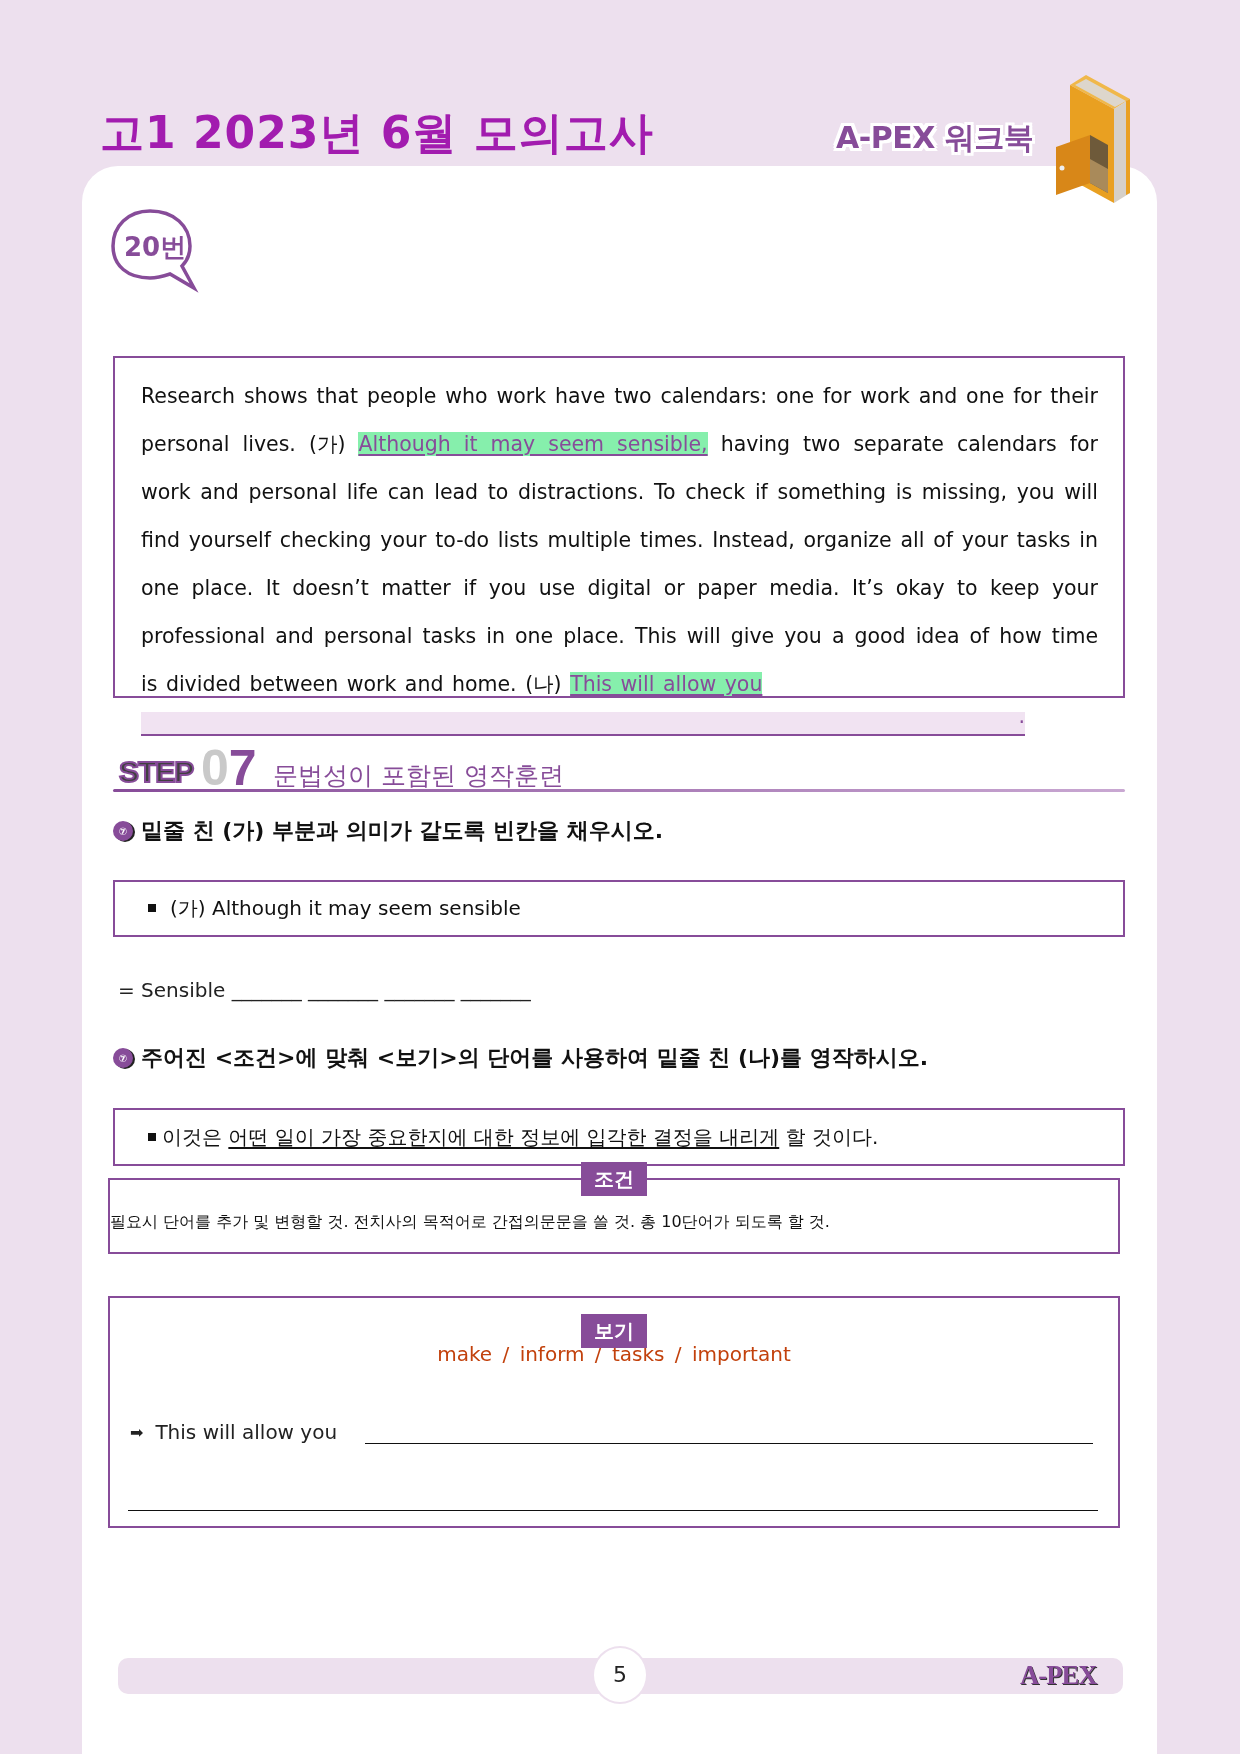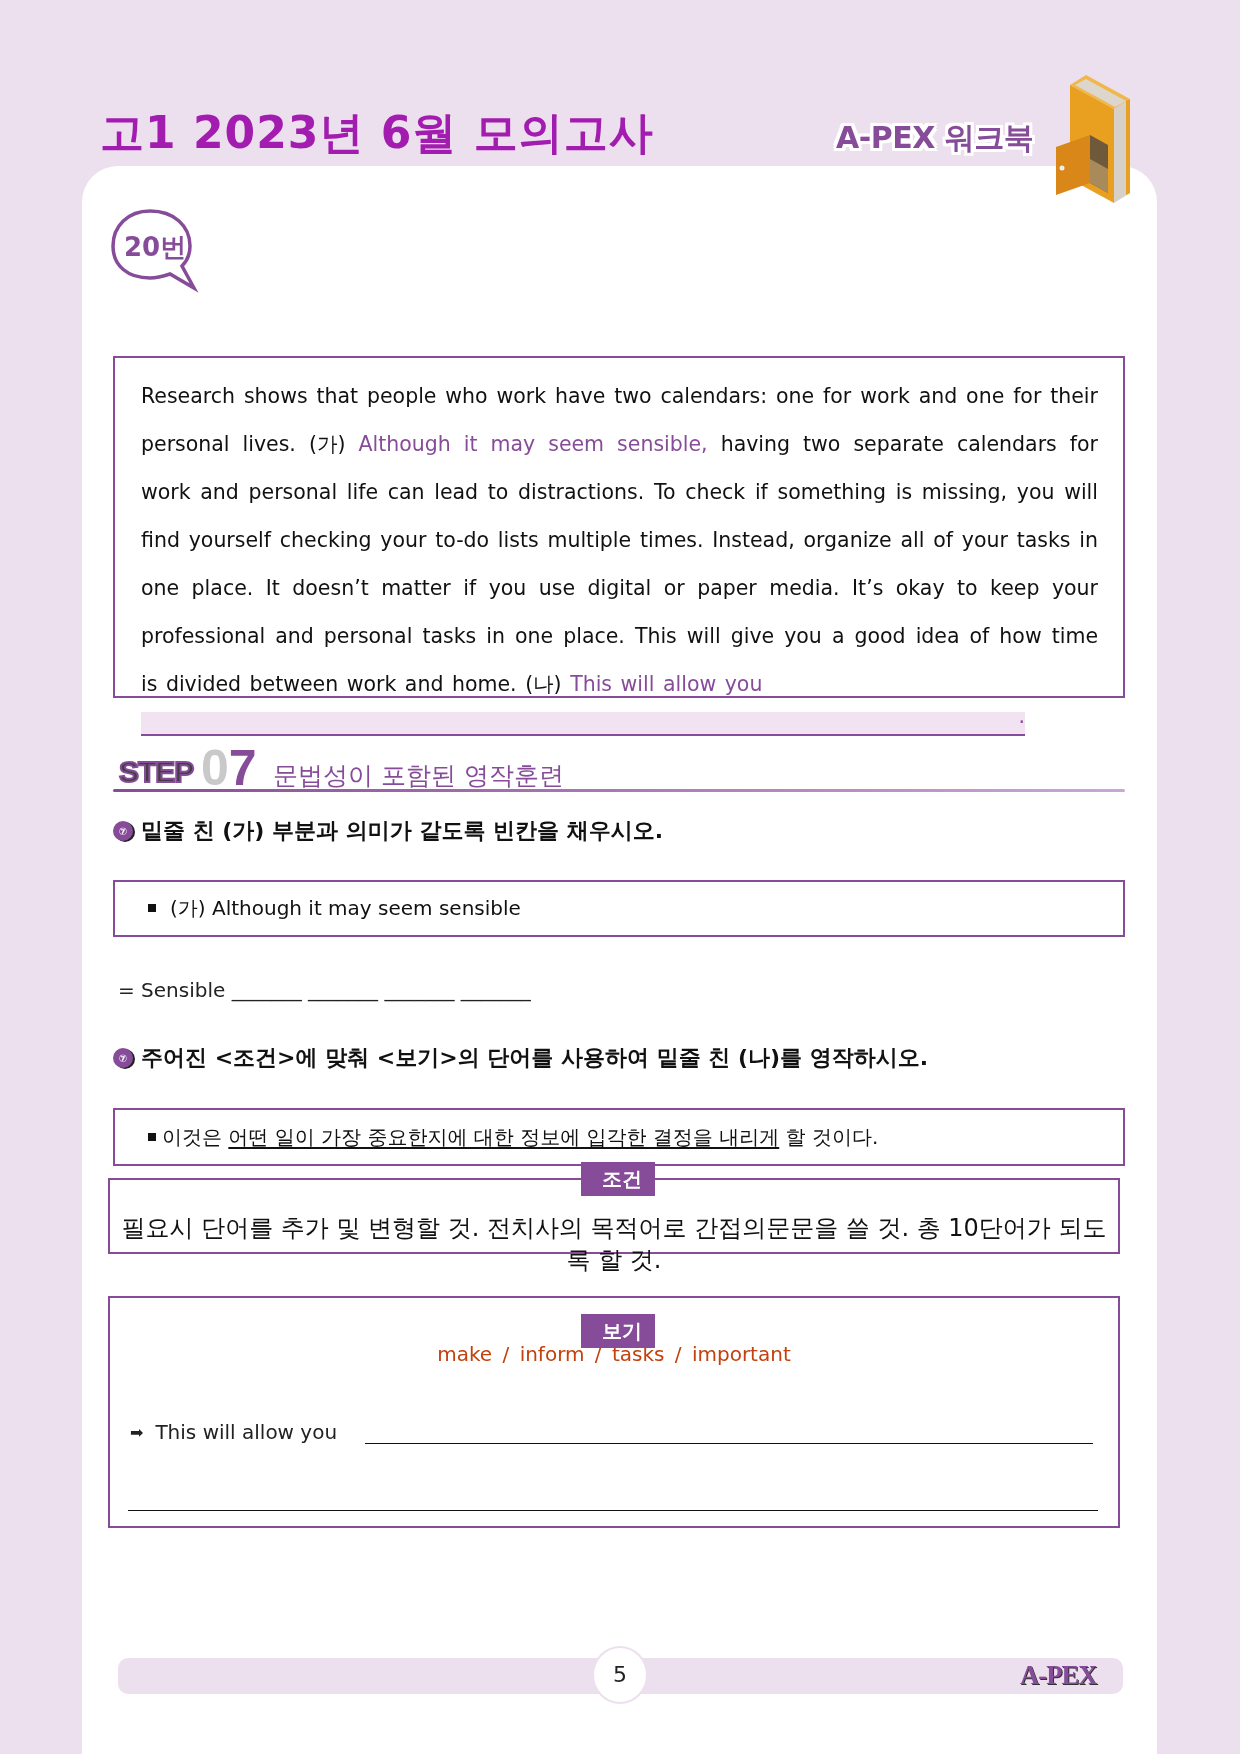--- a/index.html
+++ b/index.html
@@ -36,21 +36,21 @@
     font-size: 26px; font-weight: bold; color: #874c99;
   }
   .passage {
     position: absolute; left: 113px; top: 356px; width: 1012px; height: 342px;
     border: 2px solid #874c99; box-sizing: border-box;
     padding: 14px 25px 0 26px;
     font-size: 20.5px; line-height: 48px; text-align: justify;
     word-spacing: 2px;
   }
   .hl {
-    color: #874c99; background: #ffffff;
+    color: #874c99; text-decoration: underline; background: #86efac;
     text-underline-offset: 3px;
   }
   .blank-line {
     display: block; margin-top: 4px; height: 22px; width: 884px;
     background: #f1e3f2; border-bottom: 2px solid #874c99;
     position: relative;
   }
   .blank-line .dot { position: absolute; right: 0; bottom: -6px; color: #874c99; }
   .step {
     position: absolute; left: 113px; top: 743px; width: 1012px; height: 50px;
@@ -89,24 +89,24 @@
     background: #fff;
   }
   .box1 { left: 113px; top: 880px; width: 1012px; height: 57px; padding: 13px 0 14px 33px; font-size: 20px; }
   .box1 .sq, .box2 .sq { display: inline-block; width: 8px; height: 8px; background: #111; margin-right: 14px; vertical-align: middle; position: relative; top: -2px; }
   .eq-line {
     position: absolute; left: 118px; top: 978px; font-size: 20px; color: #222;
   }
   .box2 { left: 113px; top: 1108px; width: 1012px; height: 58px; padding: 14px 0 0 33px; font-size: 20px; }
   .box2 .sq { margin-right: 6px; }
   .ul { text-decoration: underline; text-underline-offset: 3px; }
-  .box3 { left: 108px; top: 1178px; width: 1012px; height: 76px; text-align: center; padding-top: 32px; font-size: 24px; }
+  .box3 { left: 108px; top: 1178px; width: 1012px; height: 76px; text-align: left; padding-top: 32px; font-size: 16px; }
   .tag {
     position: absolute; background: #874c99; color: #fff; font-size: 20px;
-    width: 66px; height: 34px; line-height: 34px; text-align: center; font-weight: bold; padding-left: 8px;
+    width: 66px; height: 34px; line-height: 34px; text-align: center; font-weight: bold;
   }
   .tag-cond { left: 581px; top: 1162px; }
   .box4 { left: 108px; top: 1296px; width: 1012px; height: 232px; }
   .tag-bogi { left: 581px; top: 1314px; }
   .words {
     position: absolute; left: 0; width: 100%; top: 44px; text-align: center;
     font-size: 20px; color: #c2410c; word-spacing: 4px;
   }
   .answer-row {
     position: absolute; left: 20px; top: 122px; font-size: 20px; color: #222;

